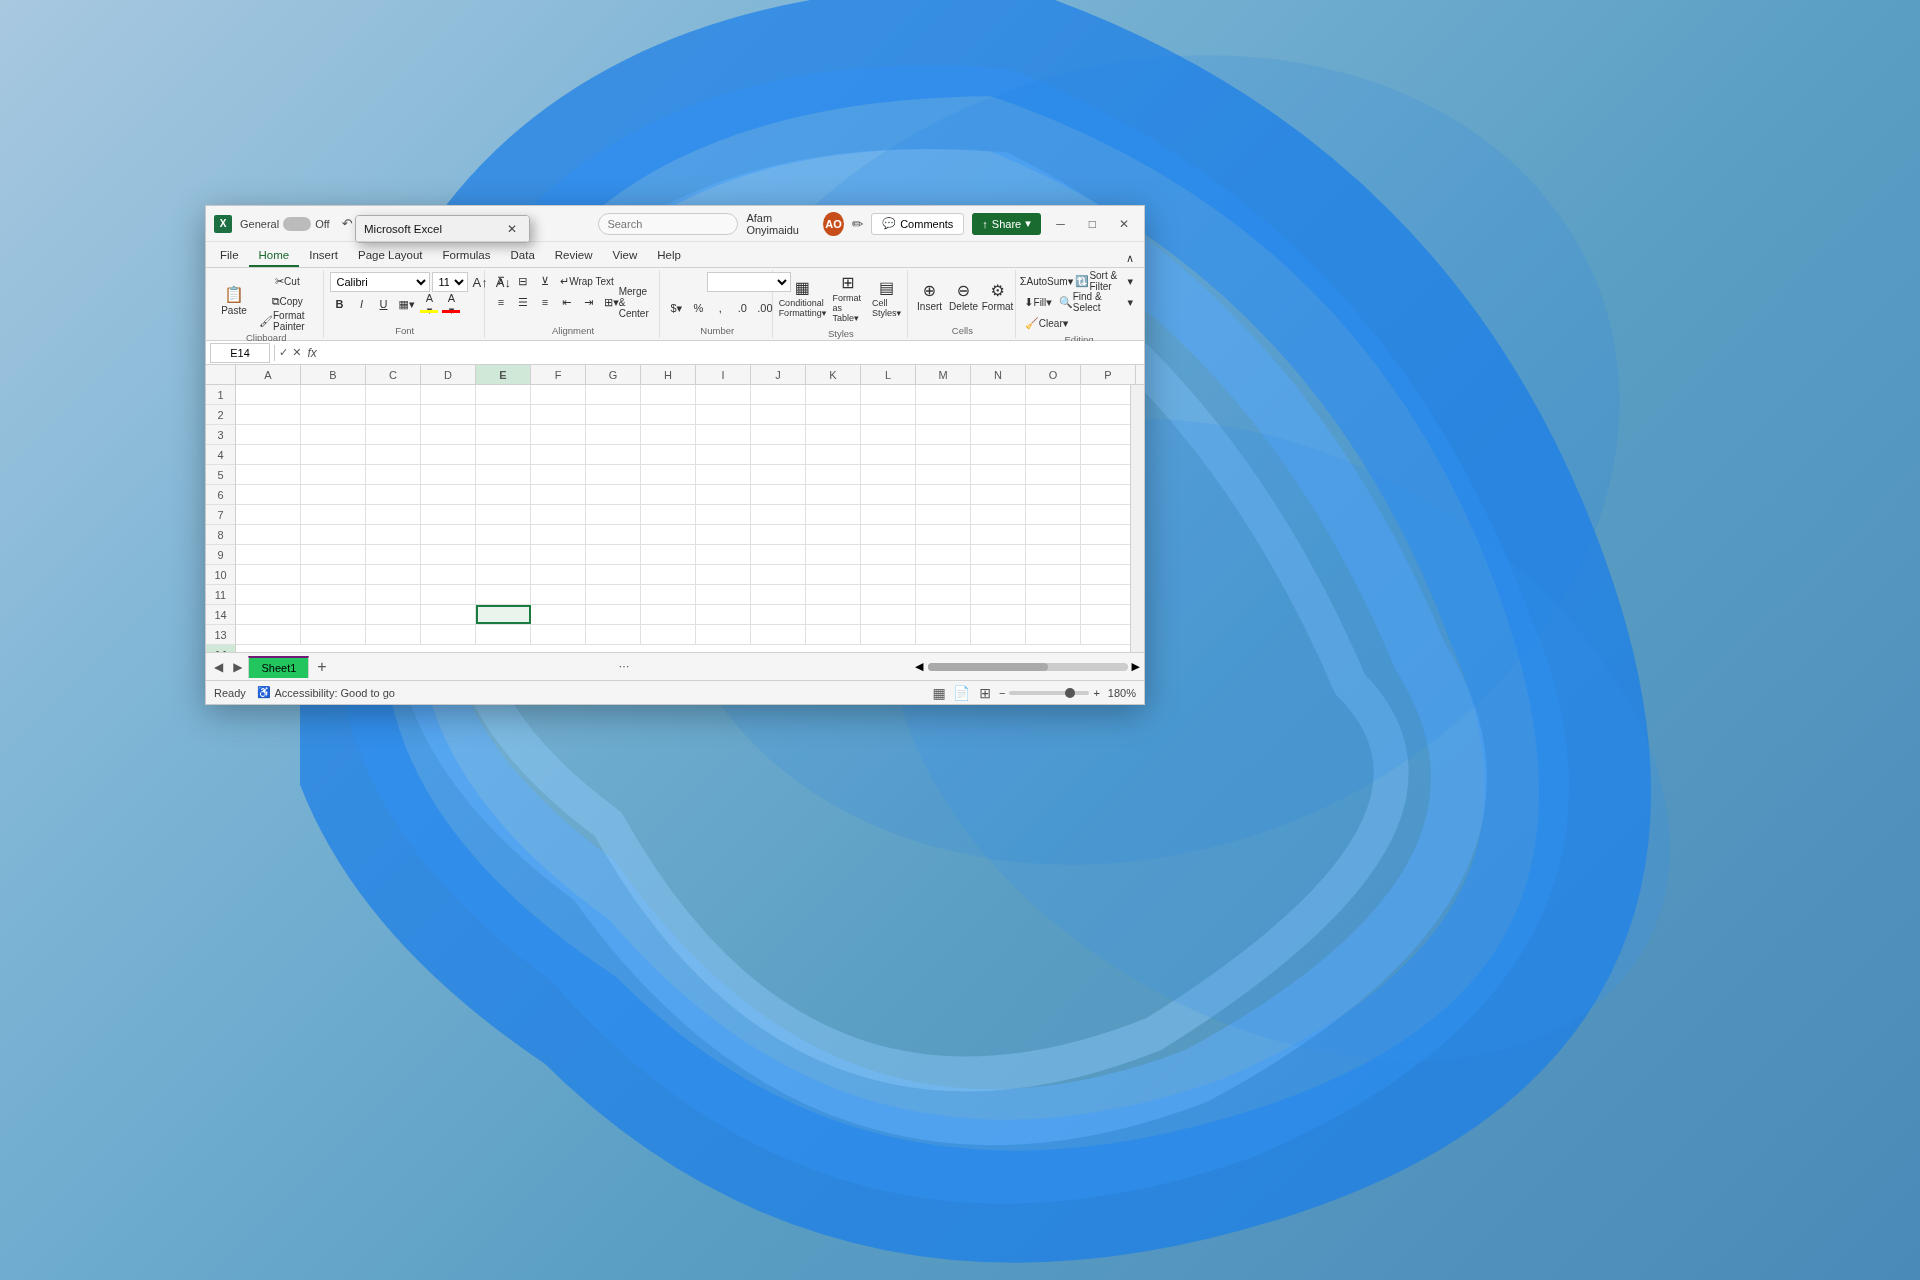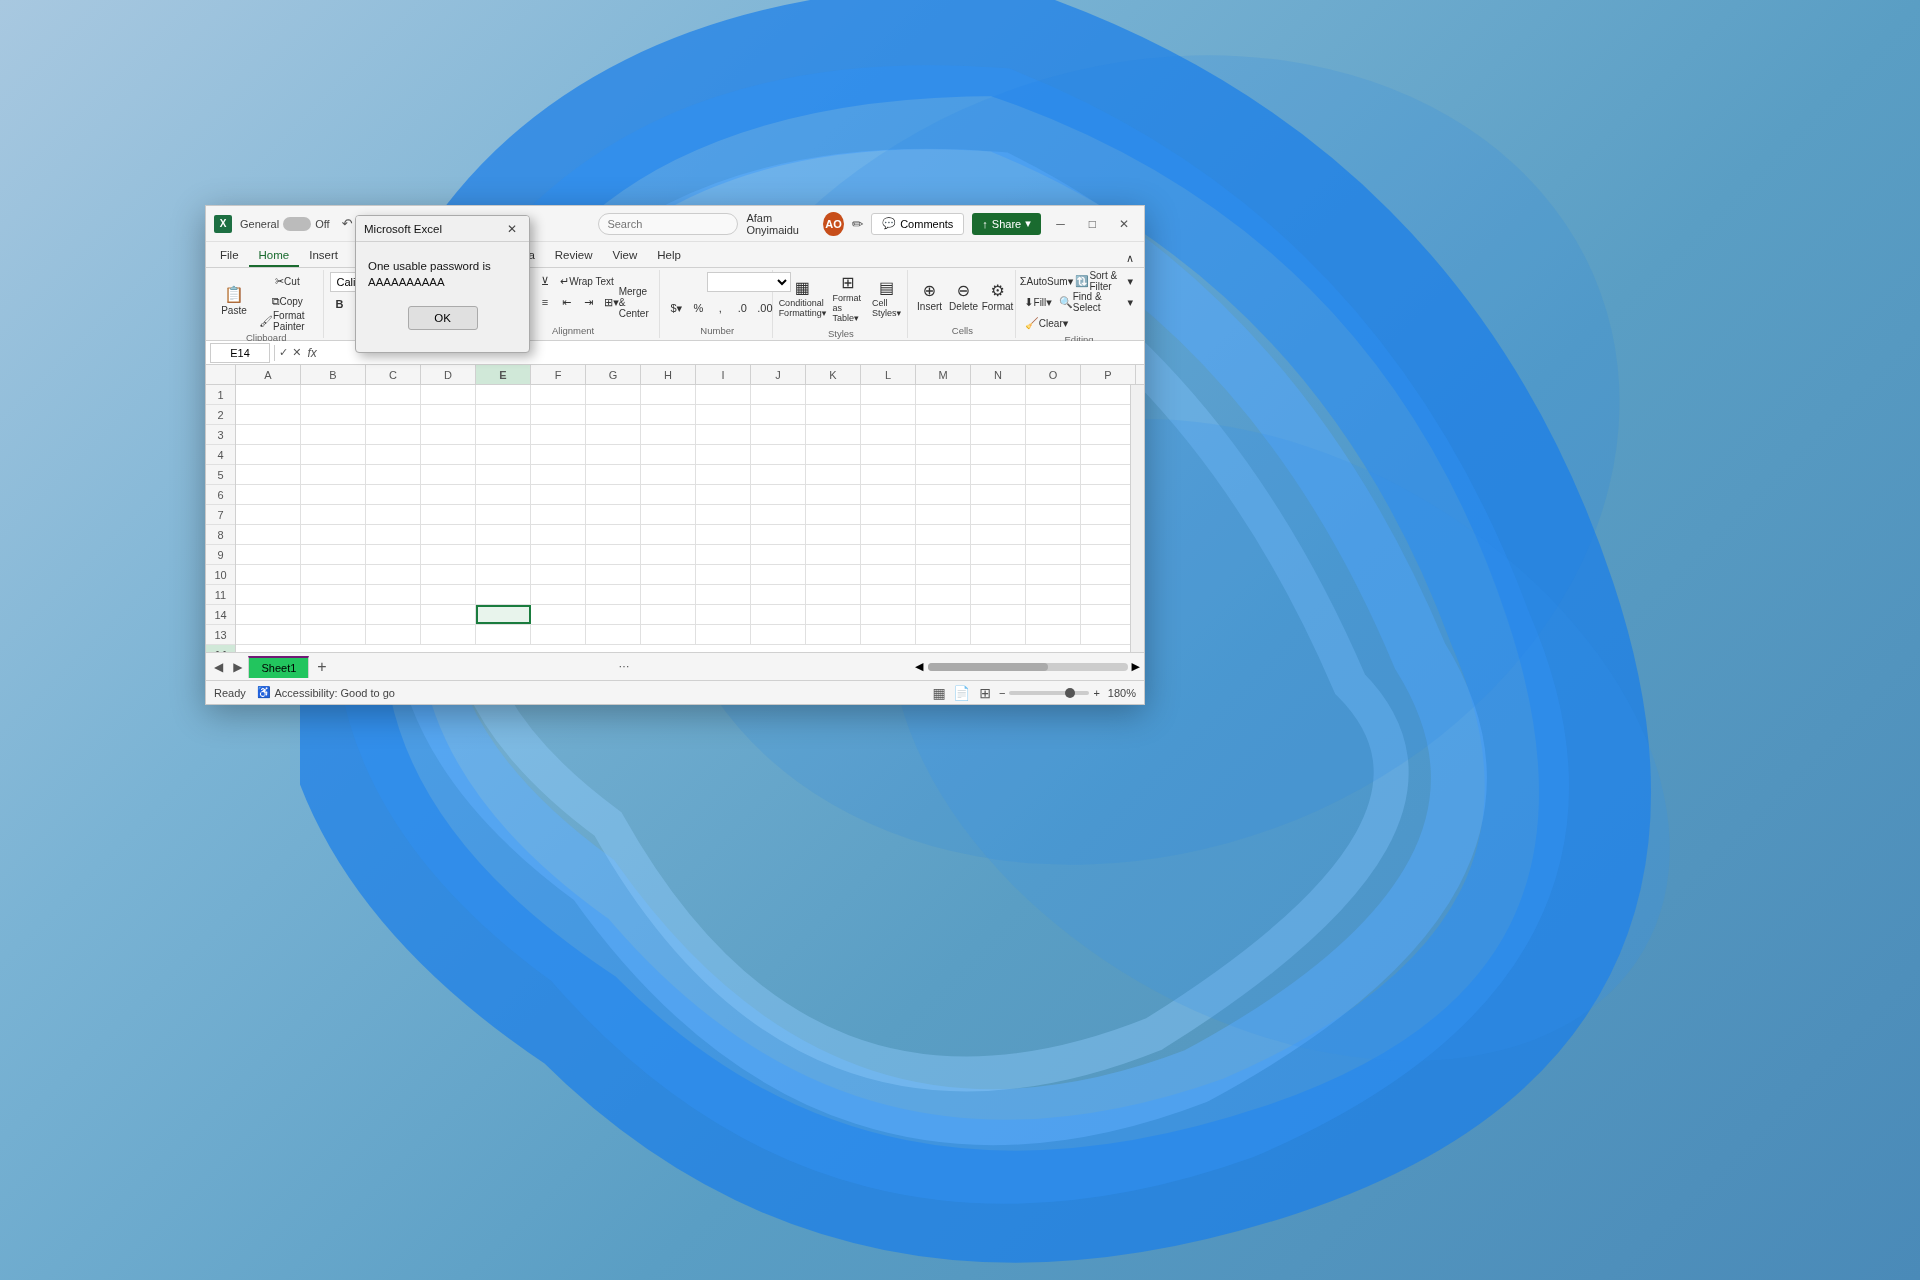--- a/index.html
+++ b/index.html
@@ -1148,20 +1148,14 @@
   </div>
 
 </div>
 
 <div class="modal-overlay">
   <div class="modal-dialog">
     <div class="modal-titlebar">
       <span class="modal-title">Microsoft Excel</span>
       <div class="modal-close">✕</div>
     </div>
-    <div class="modal-body">
-      <div class="modal-message">One usable password is AAAAAAAAAA</div>
-      <div class="modal-footer">
-        <button class="modal-ok-btn">OK</button>
-      </div>
-    </div>
   </div>
 </div>
 
 </body></html>

